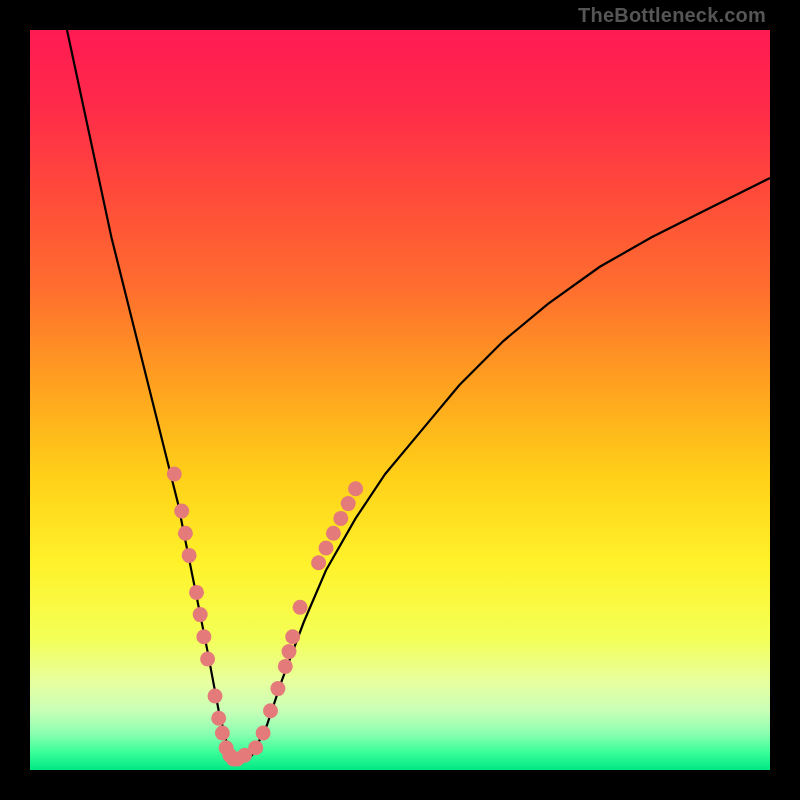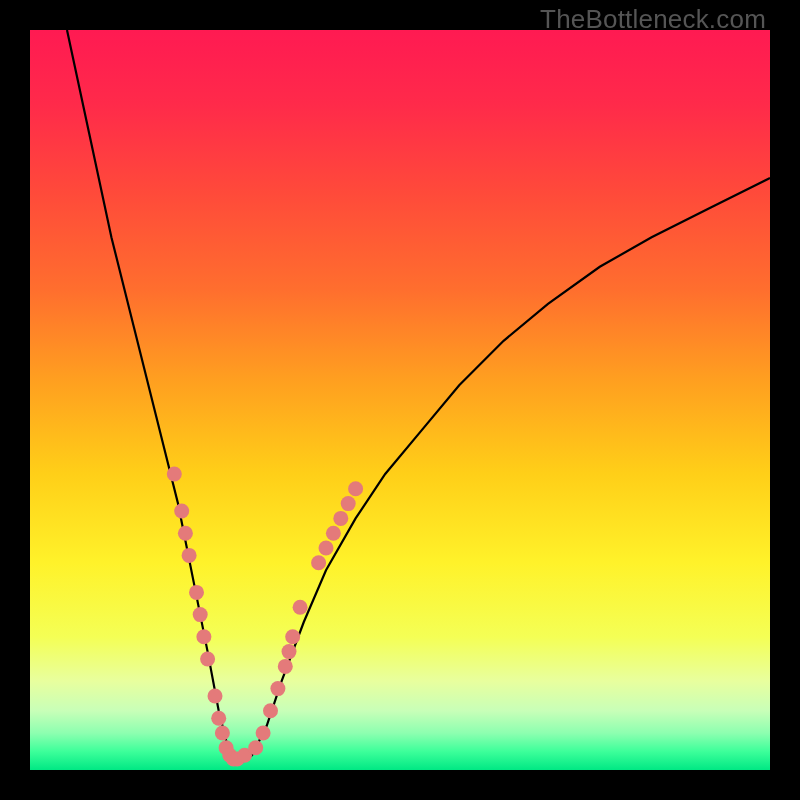--- a/index.html
+++ b/index.html
@@ -27,22 +27,22 @@
   }
   .gradient {
     position: absolute;
     left: 0; top: 0; right: 0; bottom: 0;
   }
   .watermark {
     position: absolute;
     top: 4px;
     right: 34px;
     color: #555;
-    font-size: 26px;
-    font-weight: 400;
+    font-size: 20px;
+    font-weight: 700;
     letter-spacing: 0.2px;
   }
   svg.curve {
     position: absolute;
     left: 0; top: 0;
     width: 740px; height: 740px;
   }
 </style>
 </head>
 <body>

